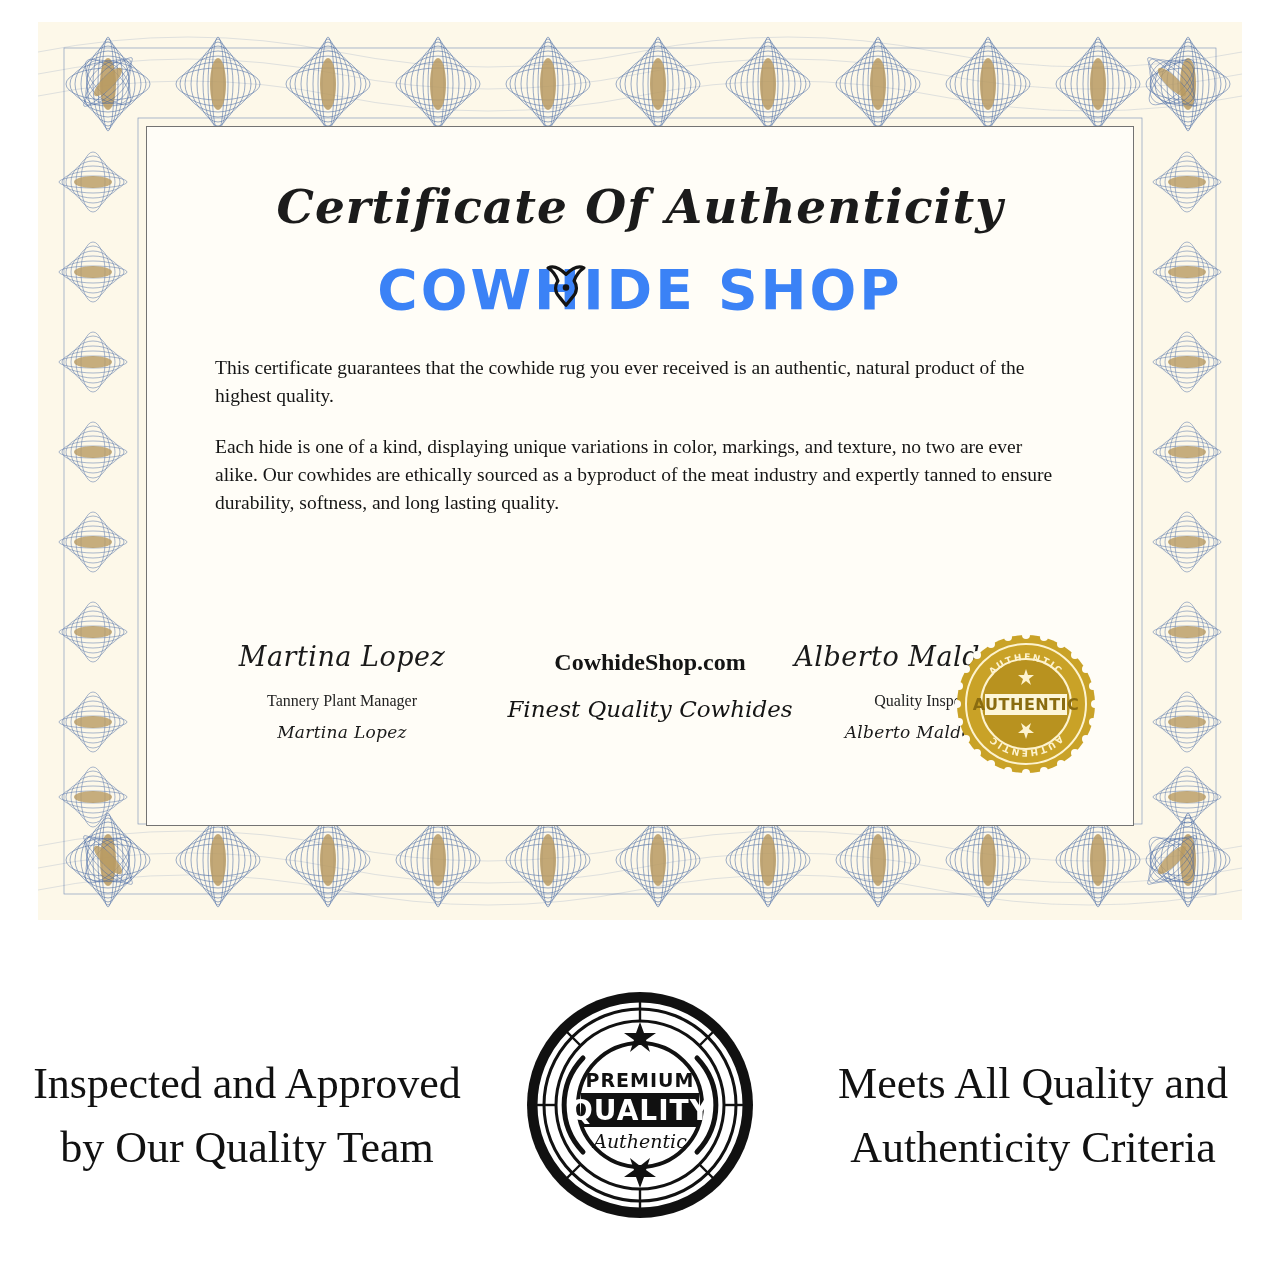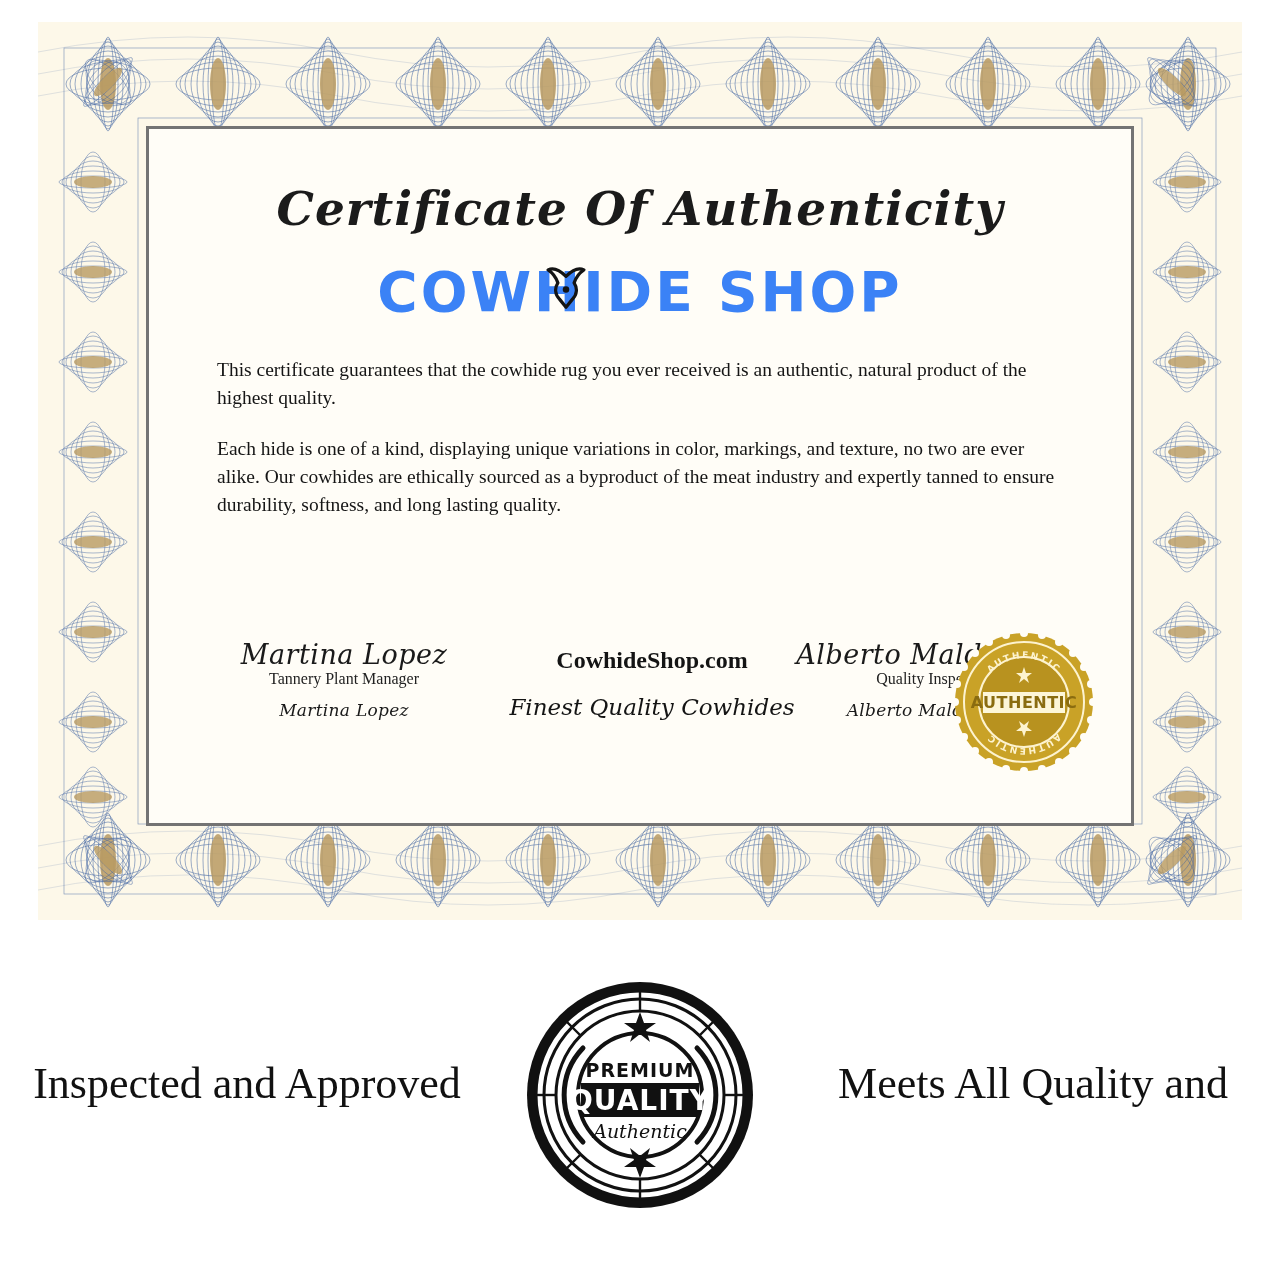--- a/index.html
+++ b/index.html
@@ -36,21 +36,21 @@
   }
 
   
   .inner-panel {
     position: absolute;
     left: 108px;
     top: 104px;
     width: 988px;
     height: 700px;
     background: #fffdf7;
-    border: 3px solid #737373;
+    border: 1px solid #737373;
     box-sizing: border-box;
     z-index: 5;
   }
 
   .cert-title {
     text-align: center;
     font-family: "DejaVu Serif", serif;
     font-style: italic;
     font-weight: bold;
     font-size: 47px;
@@ -112,21 +112,21 @@
     font-family: "DejaVu Serif", serif;
     font-style: italic;
     font-size: 27px;
     color: #1a1a1a;
     letter-spacing: 0.5px;
   }
   .sig-role {
     font-family: "Liberation Serif", serif;
     font-size: 16px;
     color: #222;
-    margin-top: 0;
+    margin-top: 20px;
   }
   .sig-script {
     font-family: "DejaVu Serif", serif;
     font-style: italic;
     font-size: 17px;
     color: #1a1a1a;
     margin-top: 12px;
     letter-spacing: 0.3px;
   }
   .mid-url {
@@ -168,21 +168,21 @@
     color: #111;
     text-align: center;
     width: 470px;
   }
   .band-left  { left: 12px;  top: 92px; }
   .band-right { right: 12px; top: 92px; }
   .premium-badge {
     position: absolute;
     left: 50%;
     transform: translateX(-50%);
-    top: 16px;
+    top: 26px;
     width: 230px;
     height: 238px;
   }
 </style>
 </head>
 <body>
 
 <div class="certificate">
 
   <div class="guilloche">
@@ -385,20 +385,21 @@
         </svg>
       </div>
     </div>
   </div>
 </div>
 
 <div class="bottom-band">
 
   <div class="band-text band-left">
     <div>Inspected and Approved</div>
+    <div>by Our Quality Team</div>
   </div>
 
   <div class="premium-badge">
     <svg viewBox="0 0 230 238" width="230" height="238" xmlns="http://www.w3.org/2000/svg">
 
       <g fill="#111">
         <circle cx="115" cy="119" r="113"></circle>
       </g>
       <g fill="#ffffff">
         <circle cx="115" cy="119" r="104"></circle>
@@ -432,14 +433,15 @@
       <circle cx="115" cy="119" r="62" fill="none" stroke="#111" stroke-width="4"></circle>
       <text x="115" y="101" text-anchor="middle" font-family="DejaVu Sans, sans-serif" font-size="19" font-weight="bold" fill="#111" letter-spacing="1">PREMIUM</text>
       <rect x="56" y="107" width="118" height="34" fill="#111"></rect>
       <text x="115" y="134" text-anchor="middle" font-family="DejaVu Sans, sans-serif" font-size="28" font-weight="bold" fill="#ffffff" letter-spacing="1">QUALITY</text>
       <text x="115" y="162" text-anchor="middle" font-family="DejaVu Serif, serif" font-style="italic" font-size="19" fill="#111">Authentic</text>
     </svg>
   </div>
 
   <div class="band-text band-right">
     <div>Meets All Quality and</div>
+    <div>Authenticity Criteria</div>
   </div>
 </div>
 
 </body></html>

